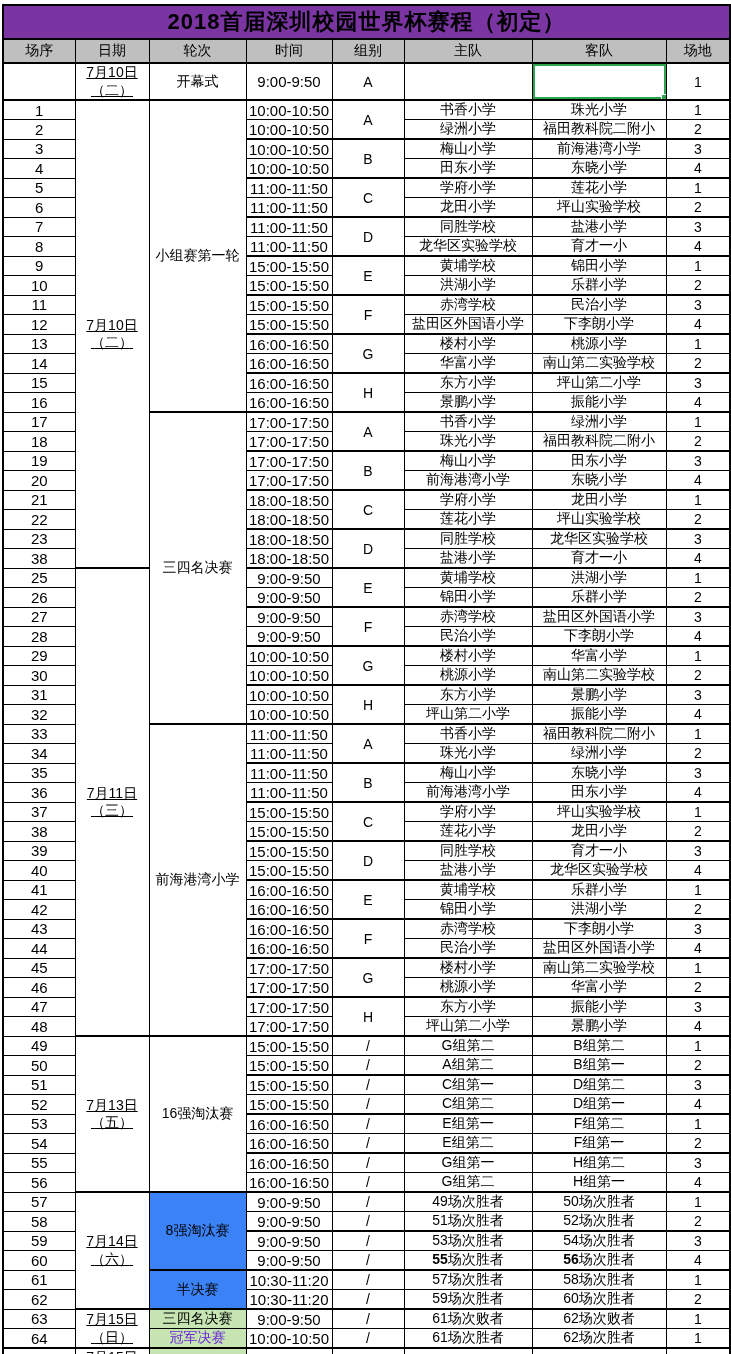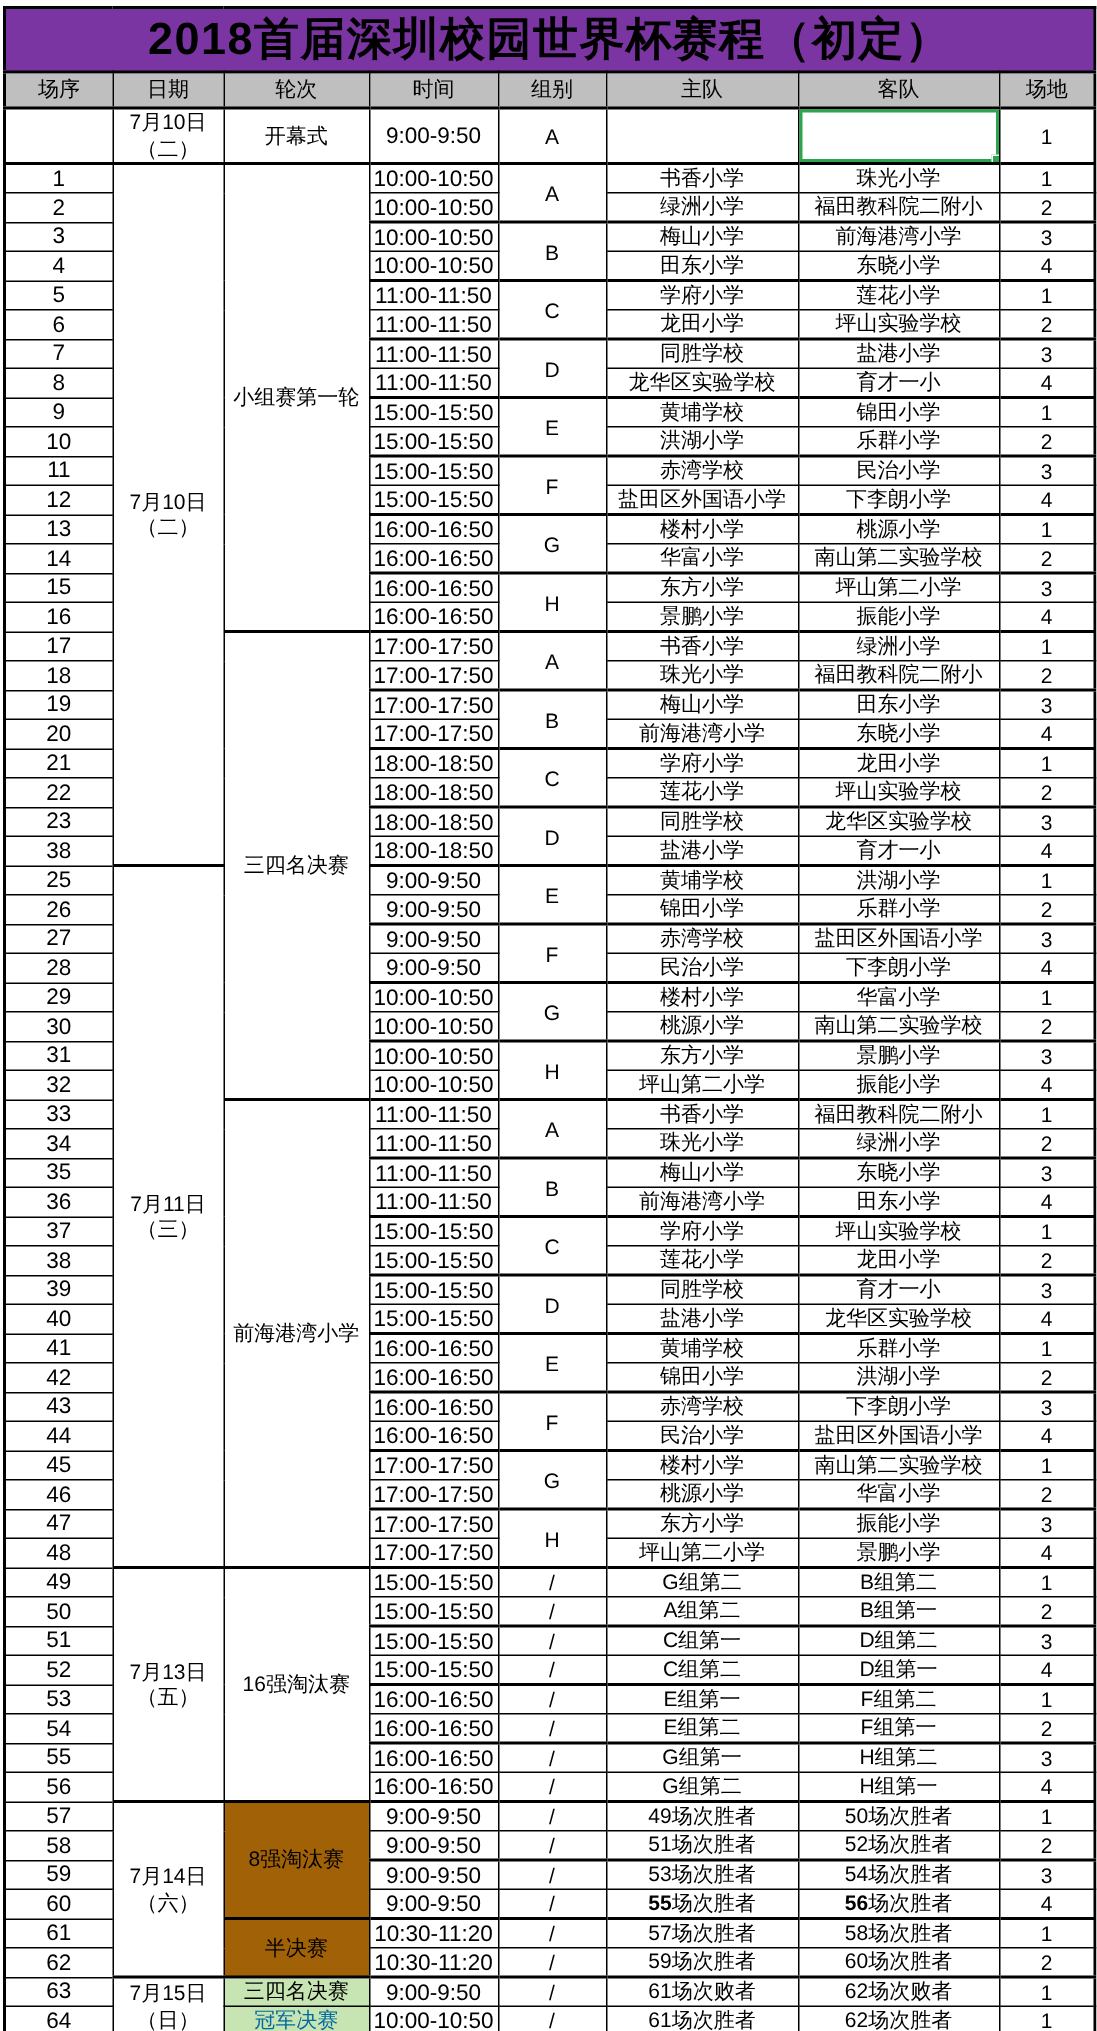--- a/index.html
+++ b/index.html
@@ -1,36 +1,36 @@
 <!DOCTYPE html>
 <html><head>
 <meta charset="utf-8">
 <style>
   html,body{margin:0;padding:0;background:#fff;width:731px;height:1354px;overflow:hidden;
     font-family:"Liberation Sans","DejaVu Sans",sans-serif;color:#000;}
   .sheet{padding:4px 2px 0 2px;}
   table{border-collapse:collapse;table-layout:fixed;width:727px;border:2px solid #000;}
   th,td{border:1px solid #000;text-align:center;vertical-align:middle;padding:0 1px;
     font-size:14px;overflow:hidden;white-space:nowrap;}
-  tr.title-row th{background:#7B35A3;height:32px;font-size:30px;font-weight:bold;
+  tr.title-row th{background:#7B35A3;height:32px;font-size:22px;font-weight:bold;
     letter-spacing:1px;border-bottom:2px solid #000;}
   tr.hdr th{background:#BFBFBF;height:22px;font-weight:normal;font-size:14px;border-bottom:2px solid #000;}
   tr.r{height:19px;}
   tr.opening{height:36px;}
   tr.opening td{border-bottom-width:2px;}
   tr.closing{height:36px;}
   tr.closing td{border-top-width:2px;}
   tr.ps td{border-top-width:2px;}
   tr.ps td.c-no{border-top-width:1px;}
-  td.c-date{white-space:pre-line;line-height:1.25;}
+  td.c-date{white-space:pre-line;line-height:1.25;text-decoration:underline;}
   td.c-time{font-size:15px;}
   td.c-no{font-size:15px;}
-  td.c-round.cyan{background:#a16207;}
+  td.c-round.cyan{background:#3b82f6;}
   td.c-round.greenbg{background:#C6E5B3;margin-left:19px;}
-  td.c-round.greentext{color:#0369a1;}
+  td.c-round.greentext{color:#6d28d9;}
   .bn{font-weight:bold;}
   td.selected{position:relative;}
   td.selected::before{content:"";position:absolute;left:-1px;top:-1px;right:-1px;bottom:-1px;
     border:3px solid #2EA44F;pointer-events:none;}
   td.selected::after{content:"";position:absolute;right:-4px;bottom:-4px;width:7px;height:7px;
     background:#2EA44F;border:1px solid #fff;z-index:1;}
 </style>
 </head>
 <body>
 

